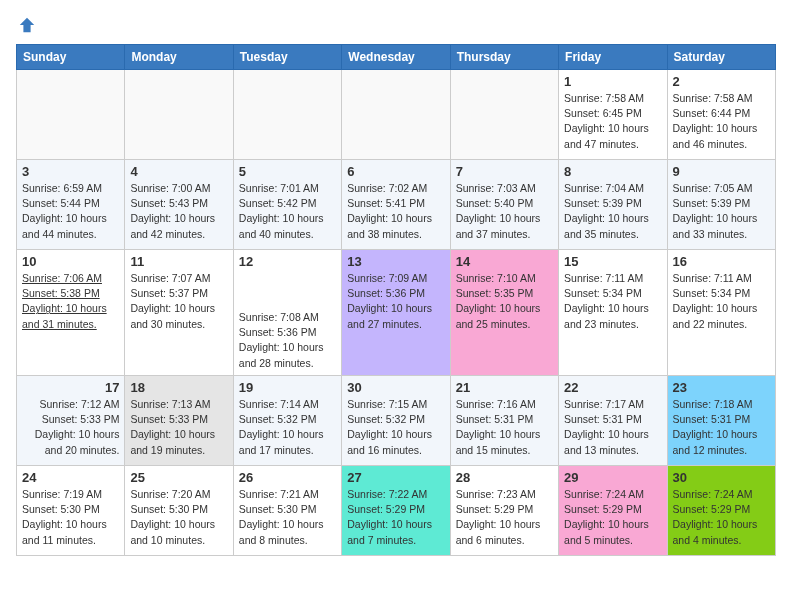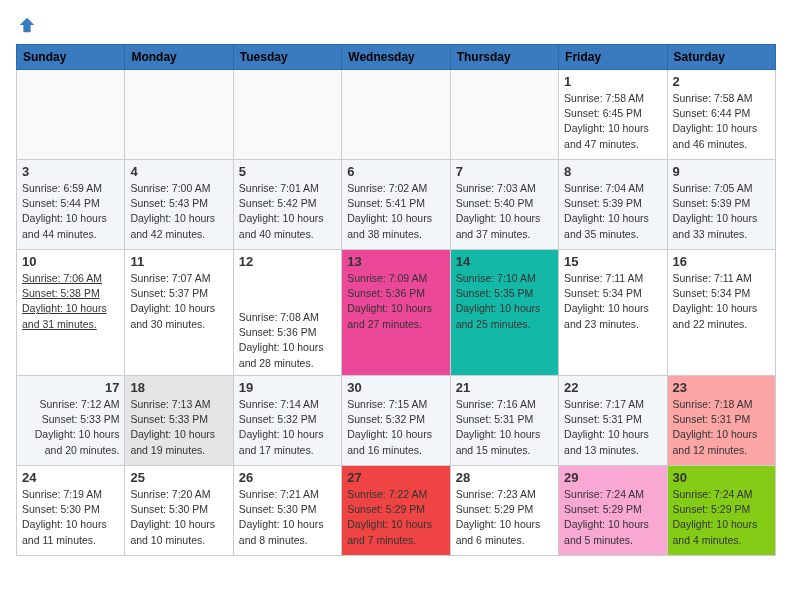--- a/index.html
+++ b/index.html
@@ -52,21 +52,21 @@
       font-size: 14px;
       color: #555;
     }
     .calendar {
       width: 100%;
       border-collapse: collapse;
       font-size: 11px;
     }
     .calendar th {
       background: #3a7abf;
-      color: #000000;
+      color: #ffffff;
       text-align: left;
       padding: 5px 6px;
       font-size: 12px;
       font-weight: bold;
       border: 1px solid #2a6aaf;
     }
     .calendar td {
       border: 1px solid #ccc;
       vertical-align: top;
       padding: 4px 5px;
@@ -213,28 +213,28 @@
 Daylight: 10 hours
 and 30 minutes.</div>
         </td>
         <td style="background: rgb(255, 255, 255);">
           <span class="day-number">12</span>
           <div class="day-info" style="white-space: pre-line; margin-top: 41px;">Sunrise: 7:08 AM
 Sunset: 5:36 PM
 Daylight: 10 hours
 and 28 minutes.</div>
         </td>
-        <td style="background: #ec4899; margin-top: 36px;">
+        <td style="background: #c4b5fd; margin-top: 36px;">
           <span class="day-number">13</span>
           <div class="day-info" style="white-space: pre-line;">Sunrise: 7:09 AM
 Sunset: 5:36 PM
 Daylight: 10 hours
 and 27 minutes.</div>
         </td>
-        <td style="background: #14b8a6; margin-left: 40px;">
+        <td style="background: #f9a8d4; margin-left: 40px;">
           <span class="day-number">14</span>
           <div class="day-info" style="white-space: pre-line;">Sunrise: 7:10 AM
 Sunset: 5:35 PM
 Daylight: 10 hours
 and 25 minutes.</div>
         </td>
         <td style="background: rgb(255, 255, 255);">
           <span class="day-number">15</span>
           <div class="day-info" style="white-space: pre-line;">Sunrise: 7:11 AM
 Sunset: 5:34 PM
@@ -285,21 +285,21 @@
 Daylight: 10 hours
 and 15 minutes.</div>
         </td>
         <td style="background: rgb(242, 246, 251);">
           <span class="day-number">22</span>
           <div class="day-info" style="white-space: pre-line;">Sunrise: 7:17 AM
 Sunset: 5:31 PM
 Daylight: 10 hours
 and 13 minutes.</div>
         </td>
-        <td style="background: #fca5a5; margin-left: 44px;">
+        <td style="background: #7dd3fc; margin-left: 44px;">
           <span class="day-number">23</span>
           <div class="day-info" style="white-space: pre-line;">Sunrise: 7:18 AM
 Sunset: 5:31 PM
 Daylight: 10 hours
 and 12 minutes.</div>
         </td>
       </tr>
       <tr>
         <td style="background: rgb(255, 255, 255);">
           <span class="day-number">24</span>
@@ -315,21 +315,21 @@
 Daylight: 10 hours
 and 10 minutes.</div>
         </td>
         <td style="background: rgb(255, 255, 255);">
           <span class="day-number">26</span>
           <div class="day-info" style="white-space: pre-line;">Sunrise: 7:21 AM
 Sunset: 5:30 PM
 Daylight: 10 hours
 and 8 minutes.</div>
         </td>
-        <td style="background: #ef4444;">
+        <td style="background: #5eead4;">
           <span class="day-number">27</span>
           <div class="day-info" style="white-space: pre-line;">Sunrise: 7:22 AM
 Sunset: 5:29 PM
 Daylight: 10 hours
 and 7 minutes.</div>
         </td>
         <td style="background: rgb(255, 255, 255);">
           <span class="day-number">28</span>
           <div class="day-info" style="white-space: pre-line;">Sunrise: 7:23 AM
 Sunset: 5:29 PM

